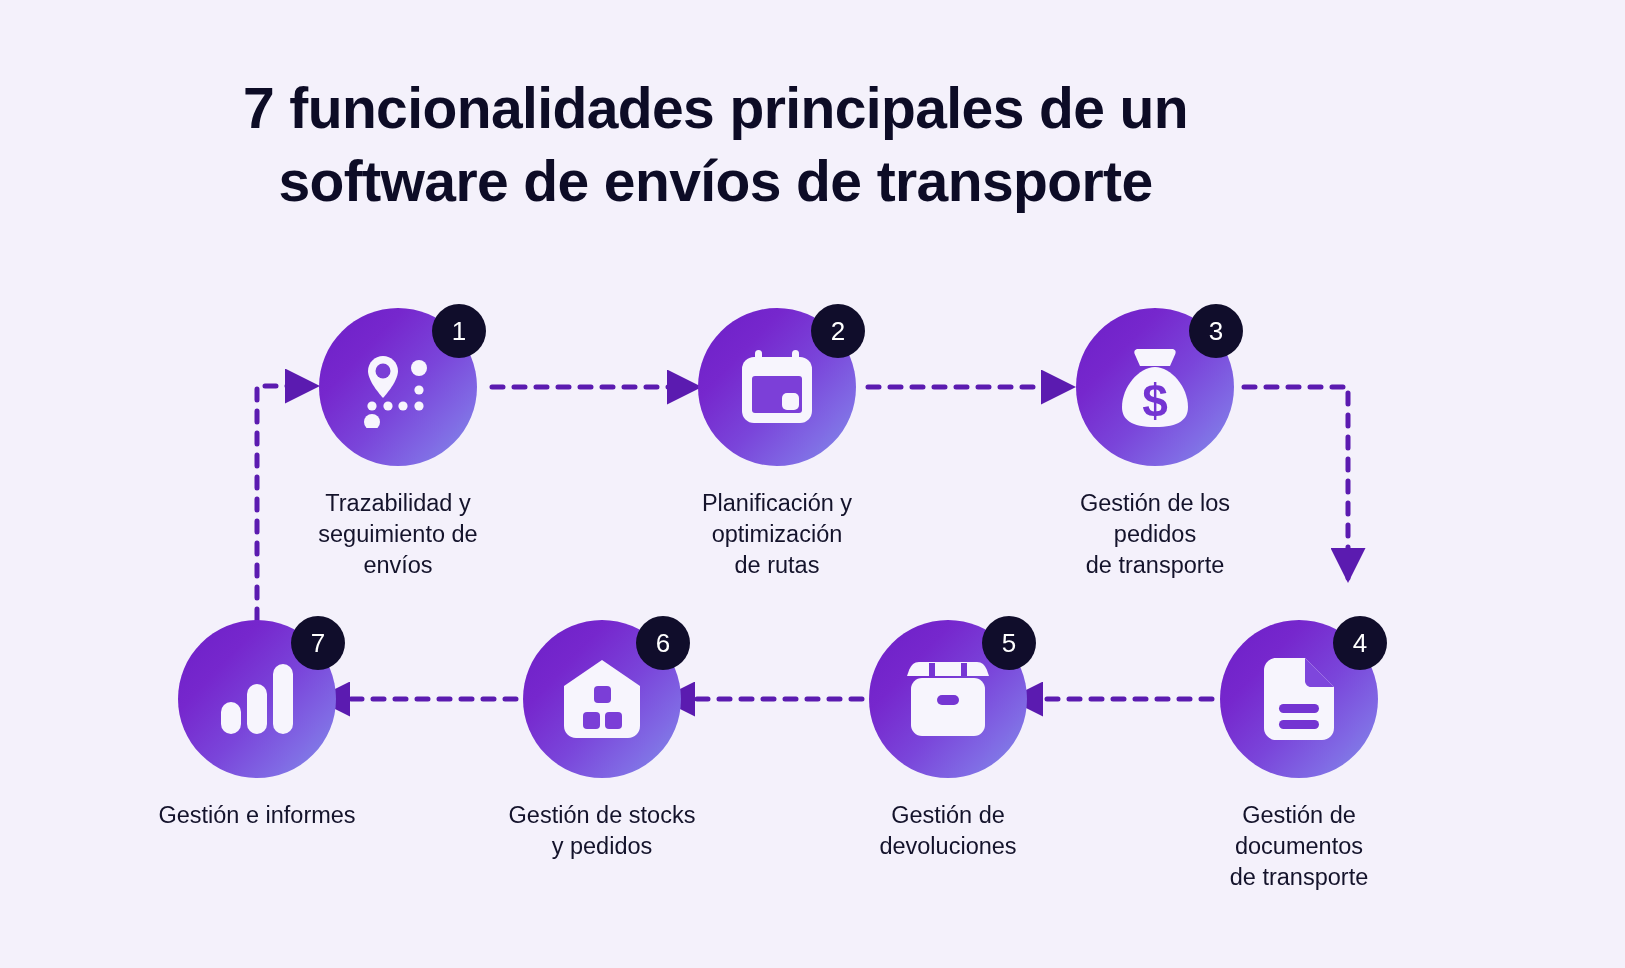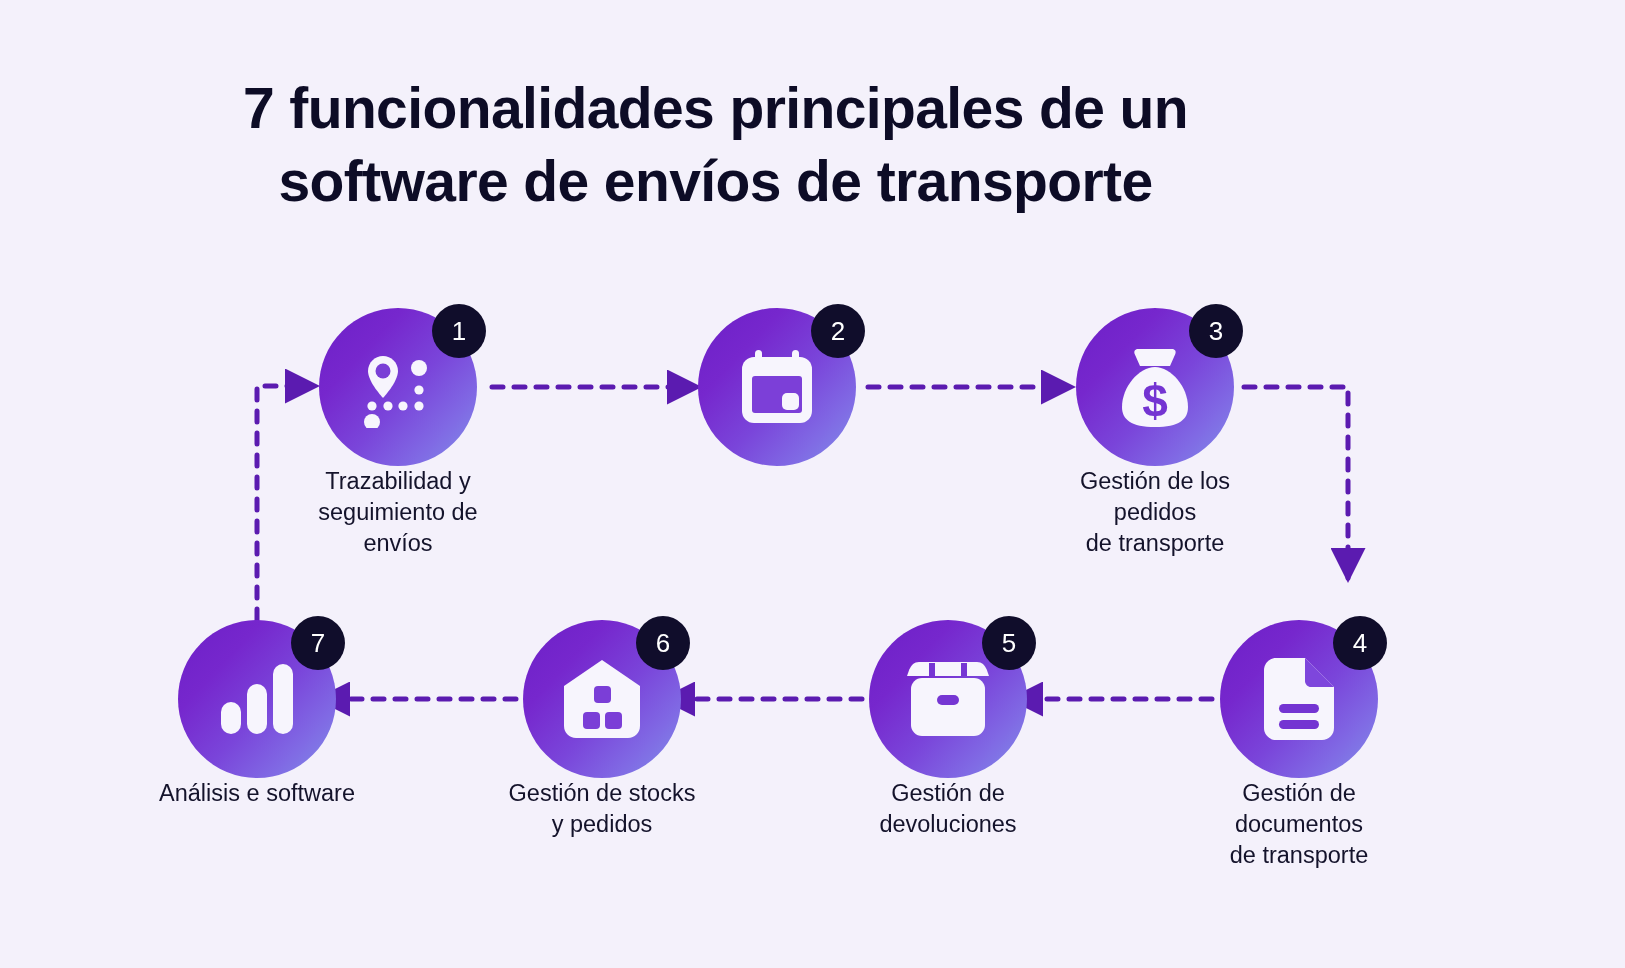--- a/index.html
+++ b/index.html
@@ -31,21 +31,21 @@
   .disc svg{ position:absolute; left:50%; top:50%; transform:translate(-50%,-50%); }
   .badge{
     position:absolute; right:-9px; top:-4px;
     width:54px; height:54px; border-radius:50%;
     background:#100d2b;
     color:#ffffff; font-size:26px; font-weight:400;
     display:flex; align-items:center; justify-content:center;
     line-height:1;
   }
   .caption{
-    text-align:center;
+    margin-top:22px; text-align:center;
     font-size:23.5px; line-height:1.32; color:#14132b;
     font-weight:400; white-space:pre-line;
   }
 
   
   #n1{ left:288px;  top:308px; }
   #n2{ left:667px;  top:308px; }
   #n3{ left:1045px; top:308px; }
   #n4{ left:1189px; top:620px; }
   #n5{ left:838px;  top:620px; }
@@ -134,20 +134,22 @@
         <svg width="76" height="78" viewBox="0 0 76 78">
           <rect x="16" y="2" width="7" height="15" rx="3.5" fill="#f7f5fd"></rect>
           <rect x="53" y="2" width="7" height="15" rx="3.5" fill="#f7f5fd"></rect>
           <rect x="3" y="9" width="70" height="66" rx="12" fill="#f7f5fd"></rect>
           <rect x="13" y="28" width="50" height="37" rx="3" fill="#7c3fd8"></rect>
           <rect x="43" y="45" width="17" height="17" rx="5" fill="#f7f5fd"></rect>
         </svg>
       </div>
       <div class="badge">2</div>
     </div>
+    <div class="caption">Planificación y optimización
+de rutas</div>
   </div>
 
   <div class="node" id="n3">
     <div class="disc-wrap">
       <div class="disc">
         <svg width="78" height="84" viewBox="0 0 78 84">
           <path d="M22 4h34c3 0 4.5 2.5 3.2 5.2L54 21H24L18.8 9.2C17.5 6.5 19 4 22 4z" fill="#f7f5fd"></path>
           <path d="M39 22c16 0 33 20 33 40 0 12.5-9 20-33 20S6 74.5 6 62C6 42 23 22 39 22z" fill="#f7f5fd"></path>
           <text x="39" y="72" font-family="Liberation Sans, sans-serif" font-size="46" font-weight="700" fill="#7434d2" text-anchor="middle">$</text>
         </svg>
@@ -211,16 +213,16 @@
     <div class="disc-wrap">
       <div class="disc">
         <svg width="72" height="70" viewBox="0 0 72 70">
           <rect x="0" y="38" width="20" height="32" rx="10" fill="#f7f5fd"></rect>
           <rect x="26" y="20" width="20" height="50" rx="10" fill="#f7f5fd"></rect>
           <rect x="52" y="0" width="20" height="70" rx="10" fill="#f7f5fd"></rect>
         </svg>
       </div>
       <div class="badge">7</div>
     </div>
-    <div class="caption">Análisis e software</div>
+    <div class="caption">Gestión e informes</div>
   </div>
 
 </div>
 
 </body></html>

